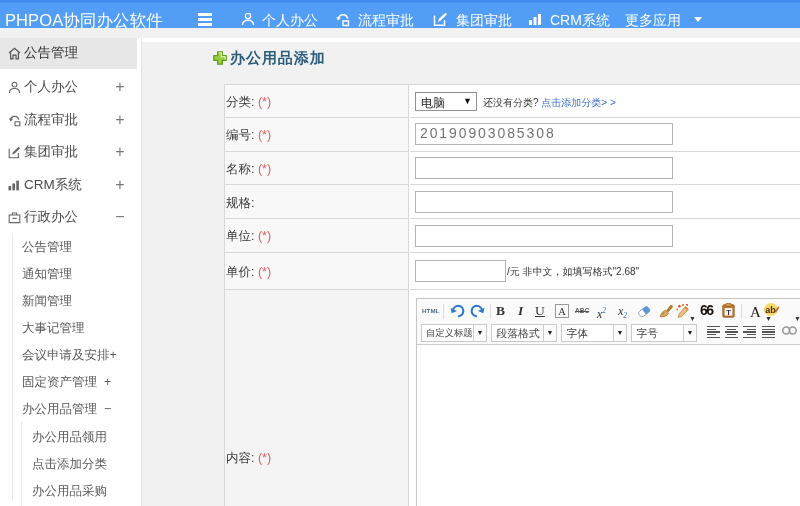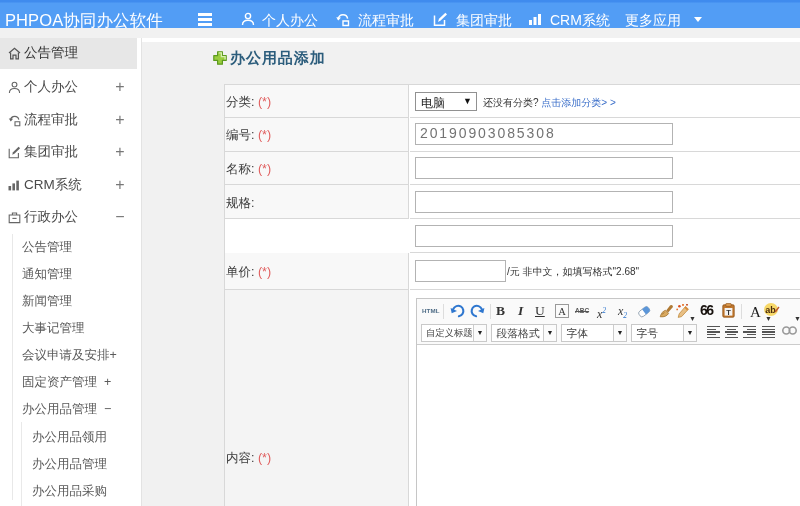--- a/index.html
+++ b/index.html
@@ -150,21 +150,21 @@
         <span class="pm">−</span>
     </div>
     <div class="sub" style="left:22px;top:201px;">公告管理</div>
     <div class="sub" style="left:22px;top:228px;">通知管理</div>
     <div class="sub" style="left:22px;top:255px;">新闻管理</div>
     <div class="sub" style="left:22px;top:282px;">大事记管理</div>
     <div class="sub" style="left:22px;top:309px;">会议申请及安排+</div>
     <div class="sub" style="left:22px;top:336px;">固定资产管理&nbsp;&nbsp;+</div>
     <div class="sub" style="left:22px;top:363px;">办公用品管理&nbsp;&nbsp;−</div>
     <div class="sub" style="left:32px;top:391px;">办公用品领用</div>
-    <div class="sub" style="left:32px;top:418px;">办公用品管理</div>
+    <div class="sub" style="left:32px;top:418px;">点击添加分类</div>
     <div class="sub" style="left:32px;top:445px;">办公用品采购</div>
   </div>
 
   <div id="whitestrip"></div>
 
   <svg class="abs" style="left:213px;top:51px;" width="14" height="14" viewBox="0 0 14 14">
     <path d="M4.6 0.8 L9.4 0.8 L9.4 4.6 L13.2 4.6 L13.2 9.4 L9.4 9.4 L9.4 13.2 L4.6 13.2 L4.6 9.4 L0.8 9.4 L0.8 4.6 L4.6 4.6 Z" fill="#9acd3e" stroke="#5d9a1f" stroke-width="1.2" stroke-linejoin="round"></path>
     <path d="M5.6 1.9 L8.4 1.9 L8.4 5.6 L12.1 5.6 L12.1 8.4" fill="none" stroke="#d7efae" stroke-width="1.3"></path>
   </svg>
   <div id="title">办公用品添加</div>
@@ -198,20 +198,23 @@
       <div class="inp" style="left:5.5px;top:5.5px;width:258px;height:22px;"></div>
     </div>
 
     <div class="lblcell" style="top:100px;height:34px;">
         <span class="lbl" style="top:10px;">规格:</span>
       </div>
     <div class="fldcell" style="top:100px;height:34px;">
       <div class="inp" style="left:5.5px;top:5.5px;width:258px;height:22px;"></div>
     </div>
 
+    <div class="lblcell" style="top:134px;height:33.5px;">
+        <span class="lbl" style="top:9px;">单位: <span class="star">(*)</span></span>
+      </div>
     <div class="fldcell" style="top:134px;height:33.5px;">
       <div class="inp" style="left:5.5px;top:5.5px;width:258px;height:22px;"></div>
     </div>
 
     <div class="lblcell" style="top:167.5px;height:37px;">
         <span class="lbl" style="top:11px;">单价: <span class="star">(*)</span></span>
       </div>
     <div class="fldcell" style="top:167.5px;height:37px;">
       <div class="inp" style="left:5.5px;top:7px;width:91px;height:22px;"></div>
       <span class="abs" style="left:97.5px;top:12px;font-size:10px;color:#333;">/元 非中文，如填写格式"2.68"</span>

